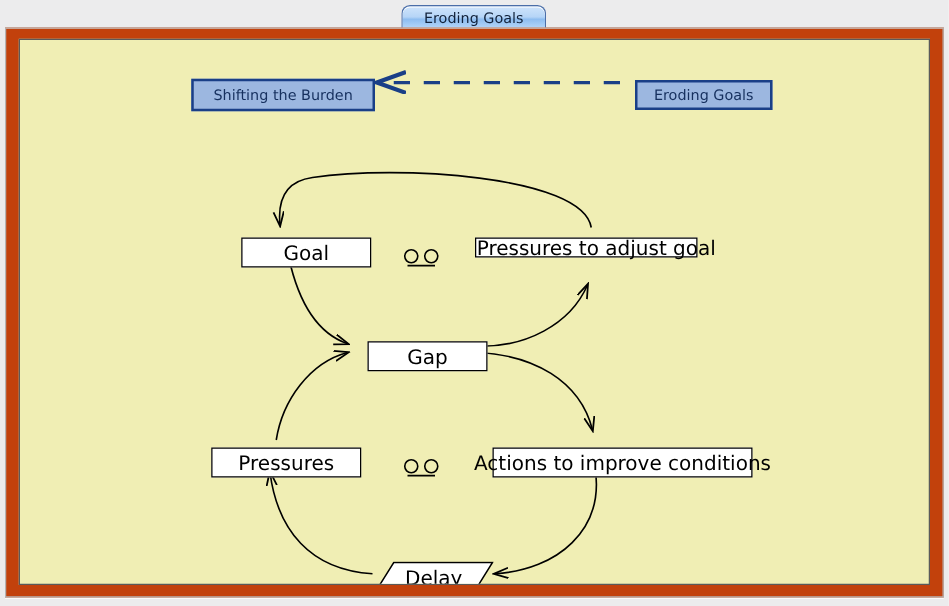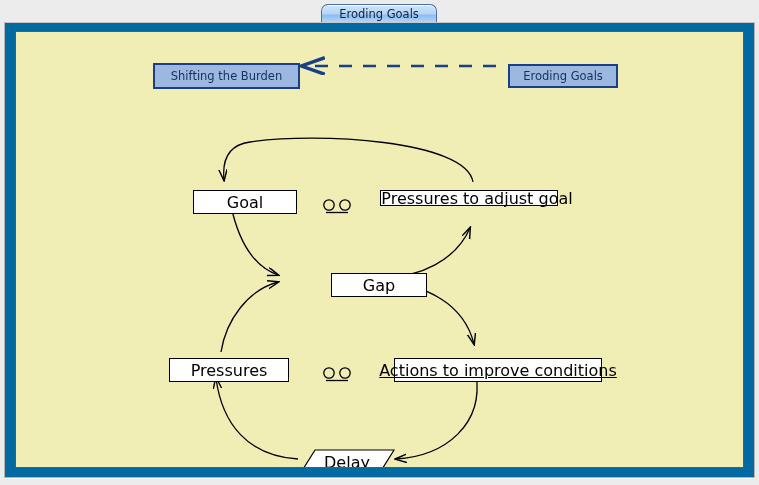--- a/index.html
+++ b/index.html
@@ -58,21 +58,21 @@
   }
 
   
   #diagram-panel {
     position: absolute;
     left: 4px;
     top: 22px;
     width: 751px;
     height: 456px;
     box-sizing: border-box;
-    background: #0369a1;
+    background: #c2410c;
     border: 1px solid #b4b4b4;
     border-top: 1px solid #c8c8c8;
     box-shadow: 0 1px 0 #ffffff;
   }
 
   
   #diagram-canvas {
     position: absolute;
     left: 10px;
     top: 8px;
@@ -128,23 +128,23 @@
     font-size: 16px;
     text-align: center;
     white-space: nowrap;
     display: flex;
     align-items: center;
     justify-content: center;
     z-index: 4;
   }
   #node-goal       { left: 177px; top: 158px; width: 104px; height: 24px; }
   #node-pressures  { left: 364px; top: 158px; width: 178px; height: 16px; padding-left: 16px; }
-  #node-gap        { left: 278px; top: 241px; width: 96px;  height: 24px; margin-left: 37px; }
+  #node-gap        { left: 278px; top: 241px; width: 96px;  height: 24px; }
   #node-condition  { left: 153px; top: 326px; width: 120px; height: 24px; }
-  #node-actions    { left: 378px; top: 326px; width: 208px; height: 24px; text-decoration: underline; }
+  #node-actions    { left: 378px; top: 326px; width: 208px; height: 24px; }
 
   
   #node-delay {
     position: absolute;
     left: 283px;
     top: 417px;
     width: 96px;
     height: 26px;
     z-index: 4;
   }

